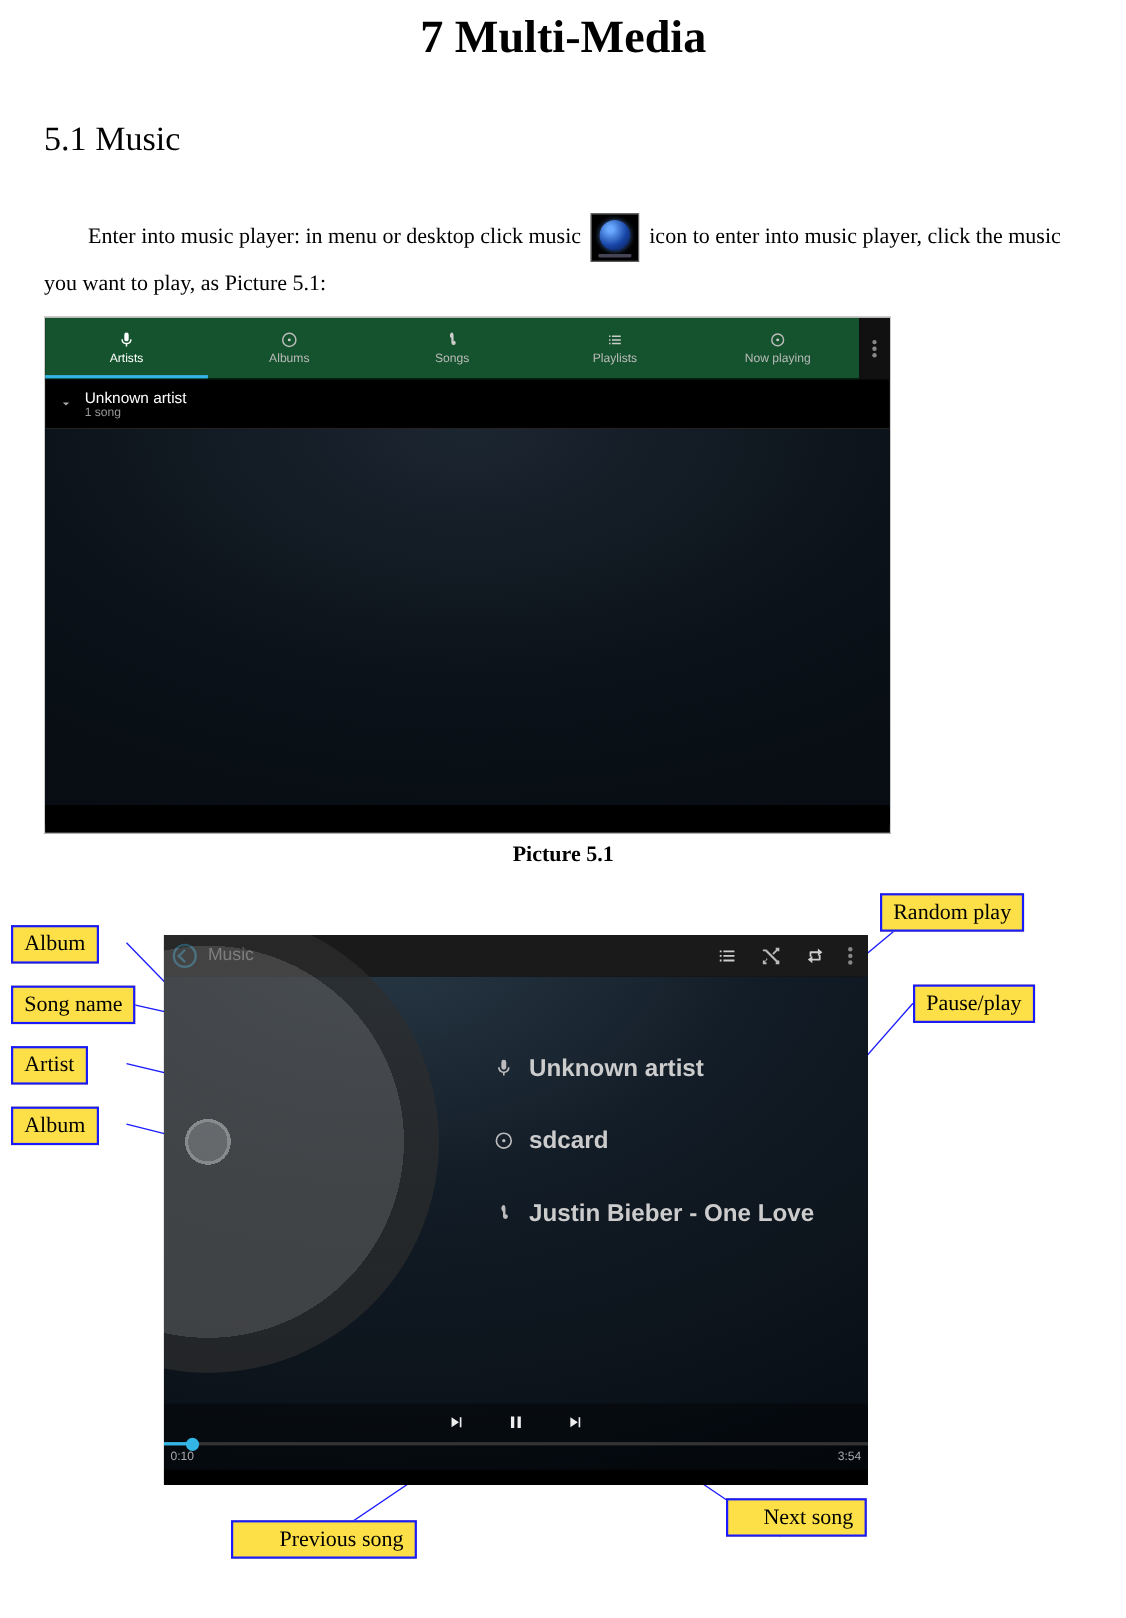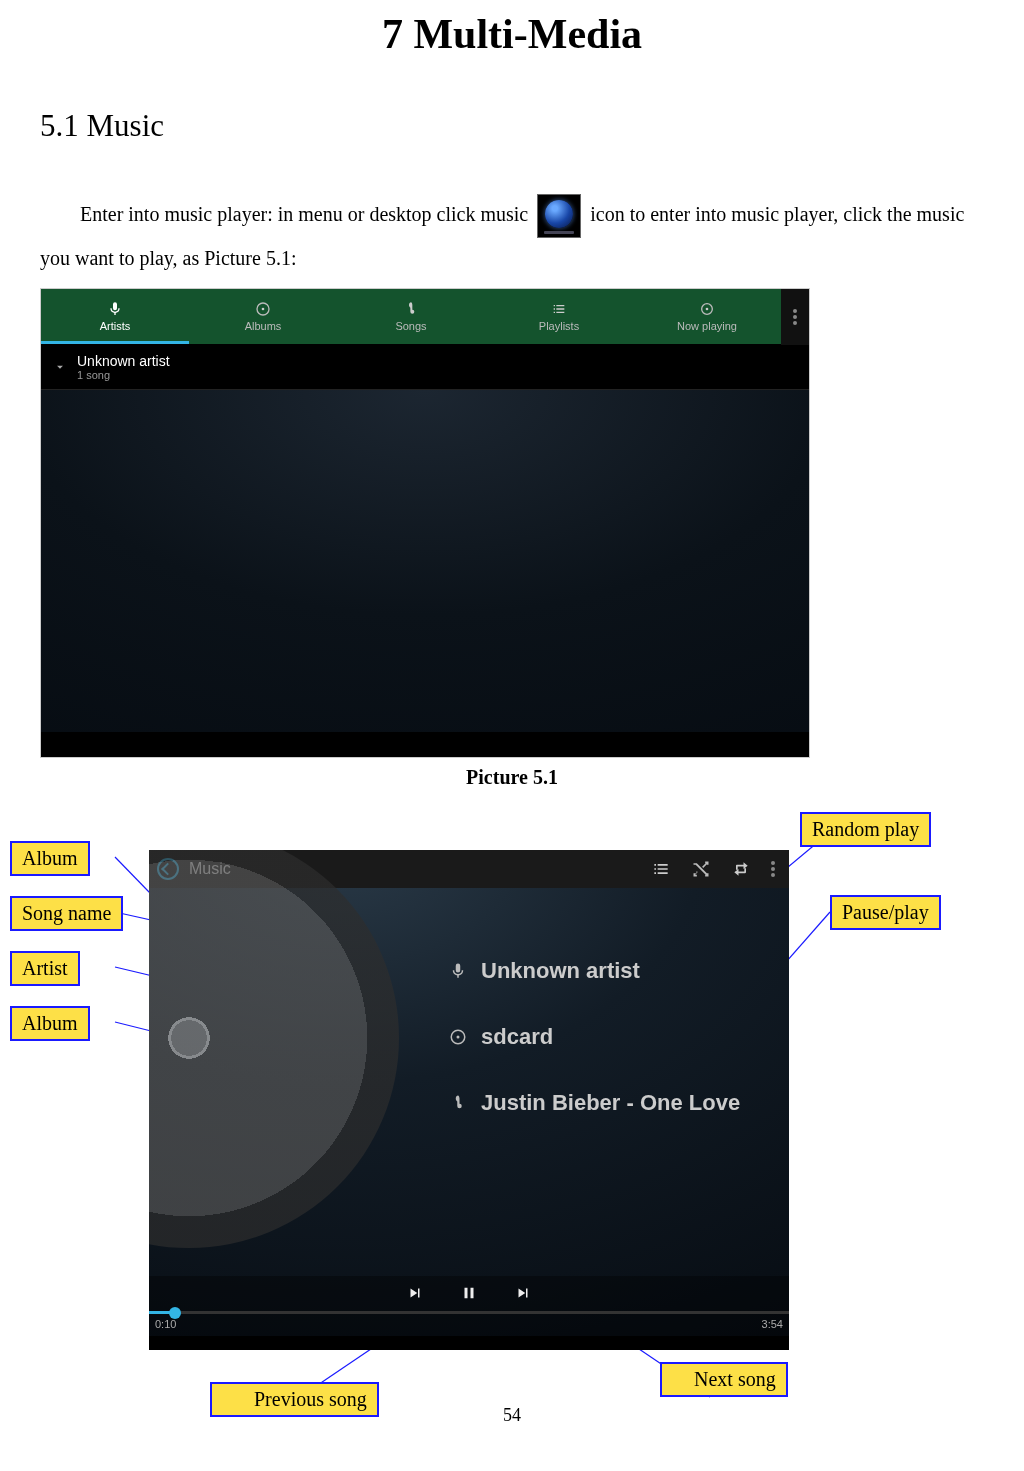--- a/index.html
+++ b/index.html
@@ -427,14 +427,13 @@
             <div class="ss2-bar-knob"></div>
           </div>
           <div class="ss2-time left">0:10</div>
           <div class="ss2-time right">3:54</div>
         </div>
       </div>
       <div class="ss2-bottombar"></div>
     </div>
   </div>
 
-  <div class="page-number">54</div>
 </div>
 
 </body></html>

